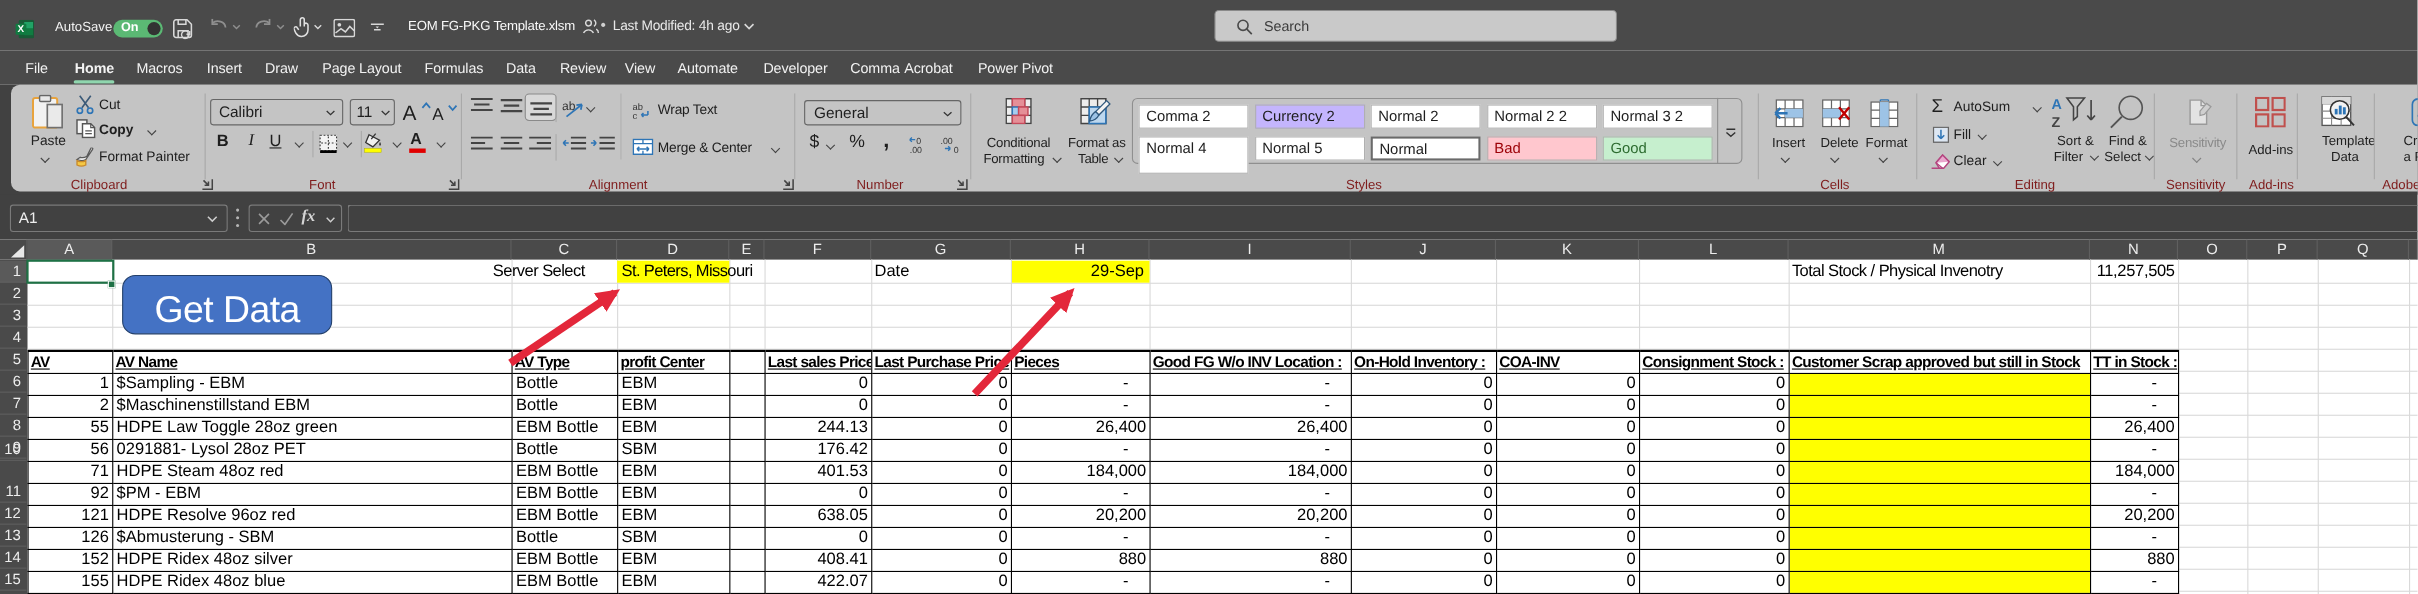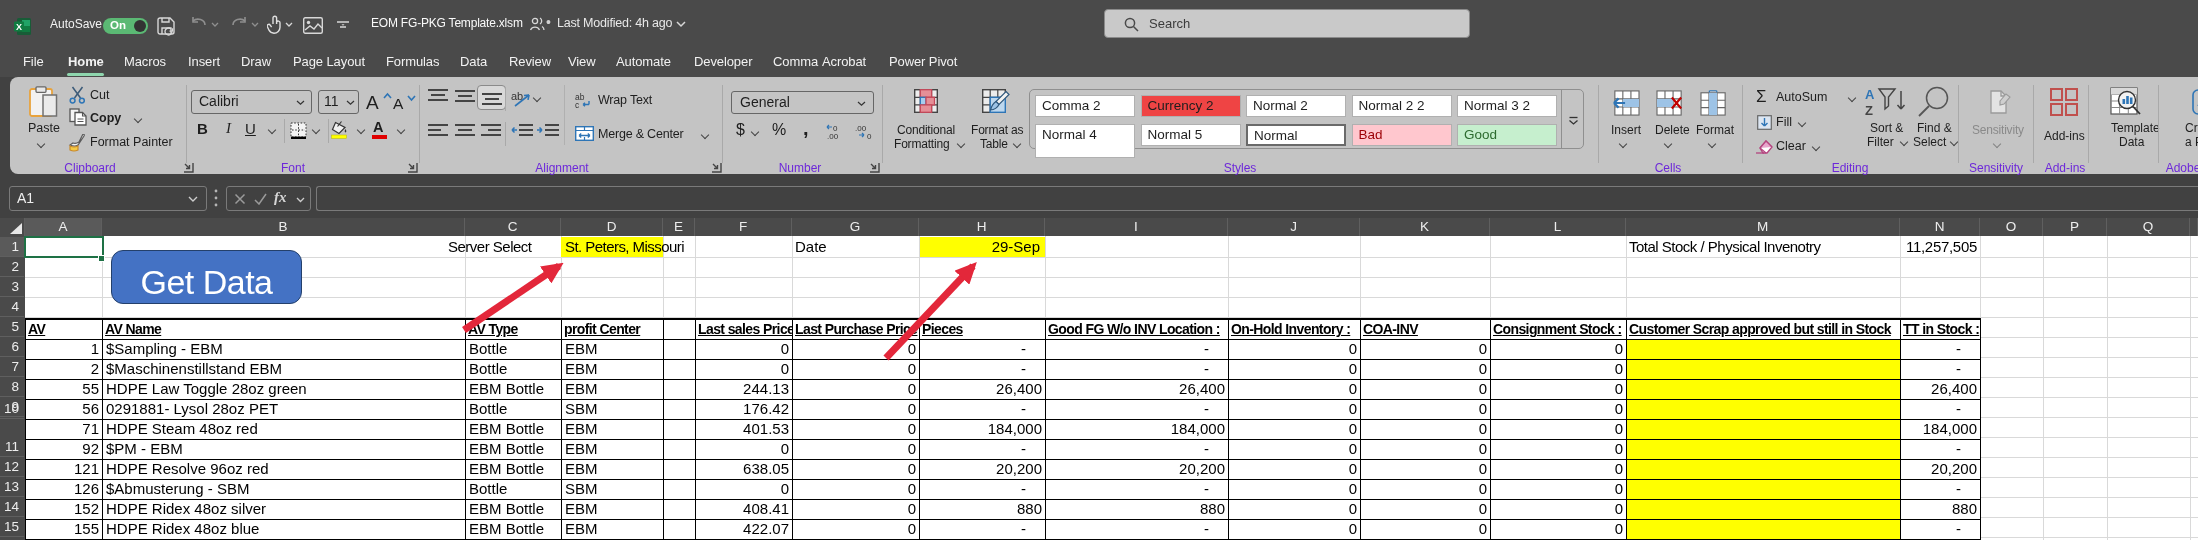--- a/index.html
+++ b/index.html
@@ -11,21 +11,21 @@
 
 #titlebar { left:0; top:0; width:2198px; height:46px; background:#4a4a4a; }
 #menubar { left:0; top:46px; width:2198px; height:31px; background:#4a4a4a; }
 .menuitem { position:absolute; top:8px; color:#f2f2f2; font-size:13px; letter-spacing:-0.1px; }
 #searchbox { position:absolute; left:1104px; top:9px; width:366px; height:29px; background:#c9c9c9; border:1px solid #8a8a8a; border-radius:4px; }
 #searchbox span { position:absolute; left:44px; top:6px; color:#3c3c3c; font-size:13px; }
 
 
 #ribbonbg { left:0; top:77px; width:2198px; height:100px; background:#414141; }
 #ribbon { left:10px; top:77px; width:2188px; height:97px; background:#c4c4c4; border-radius:8px 0 0 8px; }
-.glabel { position:absolute; top:84px; color:#6d28d9; font-size:12px; white-space:nowrap;text-align:center; }
+.glabel { position:absolute; top:84px; color:#7f1d1d; font-size:12px; white-space:nowrap;text-align:center; }
 .gsep { position:absolute; top:8px; width:1px; height:78px; background:#a9a9a9; }
 .rtext { position:absolute; color:#1e1e1e; font-size:14px; white-space:nowrap; }
 .chev { position:absolute; width:7px; height:7px; }
 .chev:after { content:""; position:absolute; left:0; top:0; width:5px; height:5px; border-right:1.3px solid #444; border-bottom:1.3px solid #444; transform:rotate(45deg); }
 .combo { position:absolute; border:1px solid #666; border-radius:3px; background:#c4c4c4; color:#1e1e1e; font-size:14px; }
 
 
 #fbar { left:0; top:174px; width:2198px; height:44px; background:#414141; }
 #namebox { position:absolute; left:9px; top:12px; width:198px; height:25px; border:1px solid #7a7a7a; border-radius:3px; color:#eee; font-size:14px; line-height:23px; padding-left:7px; }
 #fxbox { position:absolute; left:226px; top:12px; width:85px; height:25px; border:1px solid #7a7a7a; border-radius:3px; }
@@ -330,21 +330,21 @@
       <path d="M24 2.5 L27 5.5 L17 15.5 L14 12.5 z" fill="#f2f2f2" stroke="#30597e" stroke-width="1.2"></path>
       <path d="M14 12.5 L17 15.5 q-2.5 5-8.5 5.5 q1.5-6 5.5-8.5 z" fill="#9dc3e6" stroke="#30597e" stroke-width="1.2"></path>
     </svg>
     <div class="rtext" style="left:961px;top:46px;font-size:12px;letter-spacing:-0.2px;">Format as</div>
     <div class="rtext" style="left:970px;top:60px;font-size:12px;letter-spacing:-0.2px;">Table</div>
     <div class="chev" style="left:1004px;top:64px;"></div>
 
     <div class="abs" style="left:1019px;top:12px;width:555px;height:60px;border:1px solid #8f8f8f;border-radius:5px;"></div>
     <div id="chips">
         <div class="abs" style="left:1025px;top:18px;width:100px;height:22px;background:#fff;border:1px solid #b0b0b0;color:#1e1e1e;font-size:13.5px;line-height:20px;padding-left:6px;">Comma 2</div>
-        <div class="abs" style="left:1130.5px;top:18px;width:100px;height:22px;background:#ef4444;border:1px solid #b0b0b0;color:#1e1e1e;font-size:13.5px;line-height:20px;padding-left:6px;">Currency 2</div>
+        <div class="abs" style="left:1130.5px;top:18px;width:100px;height:22px;background:#c4b5fd;border:1px solid #b0b0b0;color:#1e1e1e;font-size:13.5px;line-height:20px;padding-left:6px;">Currency 2</div>
         <div class="abs" style="left:1236px;top:18px;width:100px;height:22px;background:#fff;border:1px solid #b0b0b0;color:#1e1e1e;font-size:13.5px;line-height:20px;padding-left:6px;">Normal 2</div>
         <div class="abs" style="left:1341.5px;top:18px;width:100px;height:22px;background:#fff;border:1px solid #b0b0b0;color:#1e1e1e;font-size:13.5px;line-height:20px;padding-left:6px;">Normal 2 2</div>
         <div class="abs" style="left:1447px;top:18px;width:100px;height:22px;background:#fff;border:1px solid #b0b0b0;color:#1e1e1e;font-size:13.5px;line-height:20px;padding-left:6px;">Normal 3 2</div>
         <div class="abs" style="left:1025px;top:47px;width:100px;height:34px;background:#fff;border:1px solid #b0b0b0;color:#1e1e1e;font-size:13.5px;line-height:20px;padding-left:6px;">Normal 4</div>
         <div class="abs" style="left:1130.5px;top:47px;width:100px;height:22px;background:#fff;border:1px solid #b0b0b0;color:#1e1e1e;font-size:13.5px;line-height:20px;padding-left:6px;">Normal 5</div>
         <div class="abs" style="left:1236px;top:47px;width:100px;height:22px;background:#fff;border:2px solid #6a6a6a;color:#1e1e1e;font-size:13.5px;line-height:20px;padding-left:6px;">Normal</div>
         <div class="abs" style="left:1341.5px;top:47px;width:100px;height:22px;background:#ffc7ce;border:1px solid #b0b0b0;color:#9c0006;font-size:13.5px;line-height:20px;padding-left:6px;">Bad</div>
         <div class="abs" style="left:1447px;top:47px;width:100px;height:22px;background:#c6efce;border:1px solid #b0b0b0;color:#2c6b2f;font-size:13.5px;line-height:20px;padding-left:6px;">Good</div>
       </div>
     <div class="abs" style="left:1551px;top:12px;width:1px;height:60px;background:#8f8f8f;"></div>

